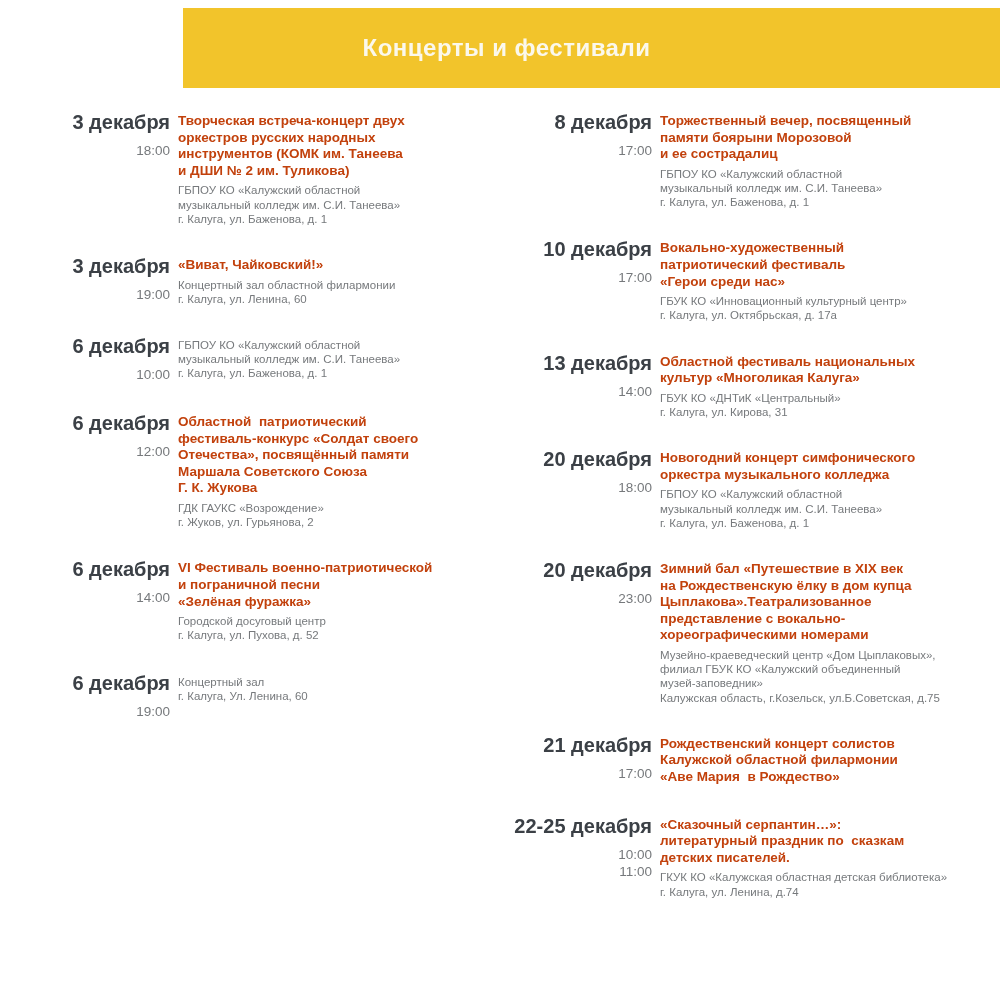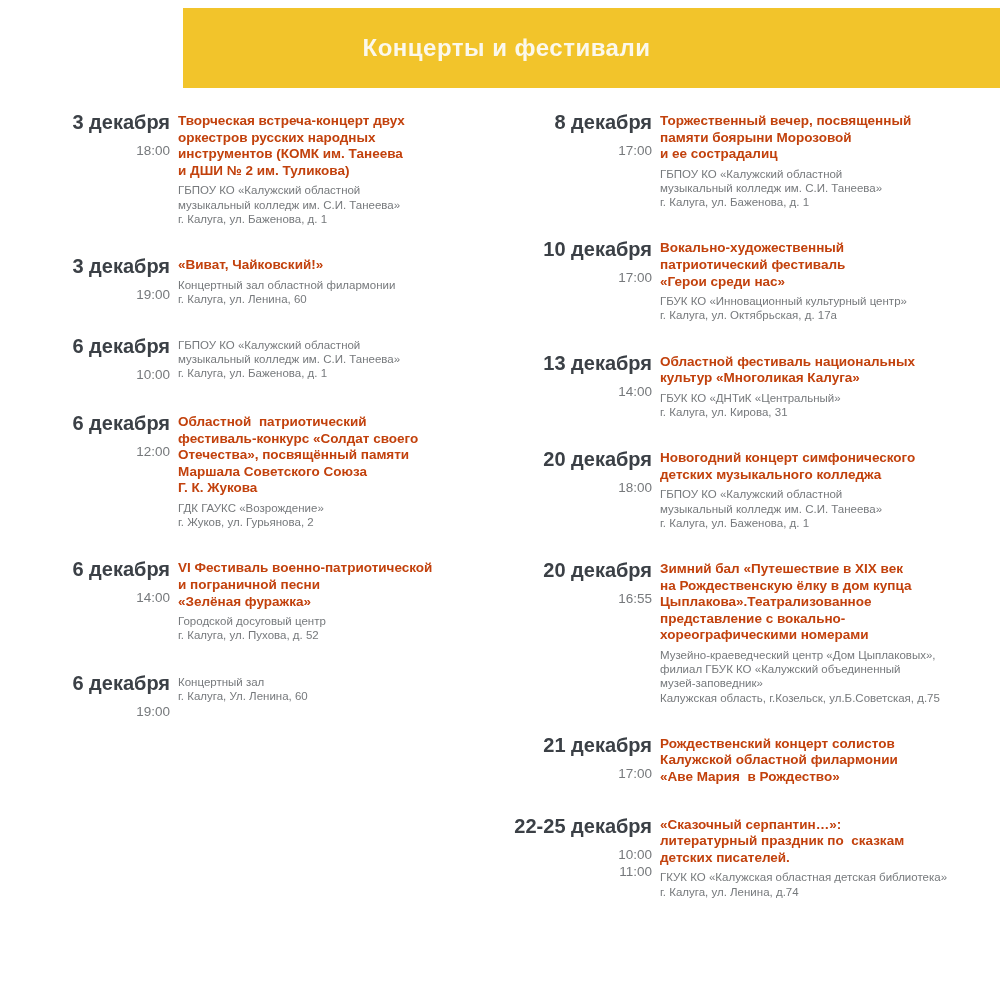--- a/index.html
+++ b/index.html
@@ -173,31 +173,31 @@
     </div>
   </div>
 
   <div class="entry">
     <div class="datecol">
       <div class="date">20 декабря</div>
       <div class="time">18:00</div>
     </div>
     <div class="infocol">
       <div class="title">Новогодний концерт симфонического
-детских музыкального колледжа</div>
+оркестра музыкального колледжа</div>
       <div class="venue">ГБПОУ КО «Калужский областной
 музыкальный колледж им. С.И. Танеева»
 г. Калуга, ул. Баженова, д. 1</div>
     </div>
   </div>
 
   <div class="entry">
     <div class="datecol">
       <div class="date">20 декабря</div>
-      <div class="time">16:55</div>
+      <div class="time">23:00</div>
     </div>
     <div class="infocol">
       <div class="title">Зимний бал «Путешествие в XIX век
 на Рождественскую ёлку в дом купца
 Цыплакова».Театрализованное
 представление с вокально-
 хореографическими номерами</div>
       <div class="venue">Музейно-краеведческий центр «Дом Цыплаковых»,
 филиал ГБУК КО «Калужский объединенный
 музей-заповедник»

